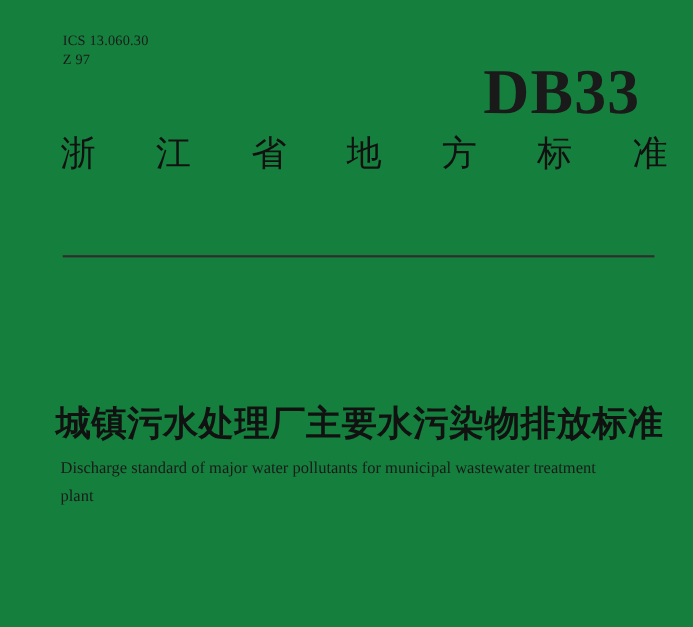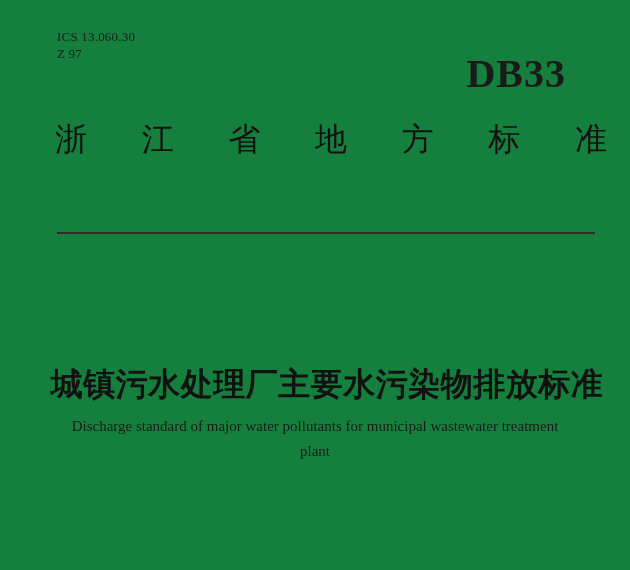--- a/index.html
+++ b/index.html
@@ -20,22 +20,22 @@
     position: absolute;
     left: 57px;
     top: 28px;
     font-size: 13px;
     line-height: 17px;
     letter-spacing: 0.2px;
   }
   .db33-logo {
     position: absolute;
     top: 52px;
-    right: 64px;
-    font-size: 40px;
+    right: 48px;
+    font-size: 58px;
     line-height: 1.1;
     font-weight: bold;
     letter-spacing: 1px;
     font-family: "Liberation Serif", serif;
   }
   .region-row {
     position: absolute;
     left: 55px;
     top: 121px;
     width: 552px;
@@ -74,21 +74,21 @@
     font-weight: bold;
     line-height: 40px;
     color: #111111;
     letter-spacing: 0.5px;
   }
   .doc-subtitle {
     position: absolute;
     left: 55px;
     top: 414px;
     width: 520px;
-    text-align: center;
+    text-align: left;
     font-size: 15px;
     line-height: 25px;
     color: #1a1a1a;
   }
 </style>
 </head>
 <body>
 
 <div class="page">
 

